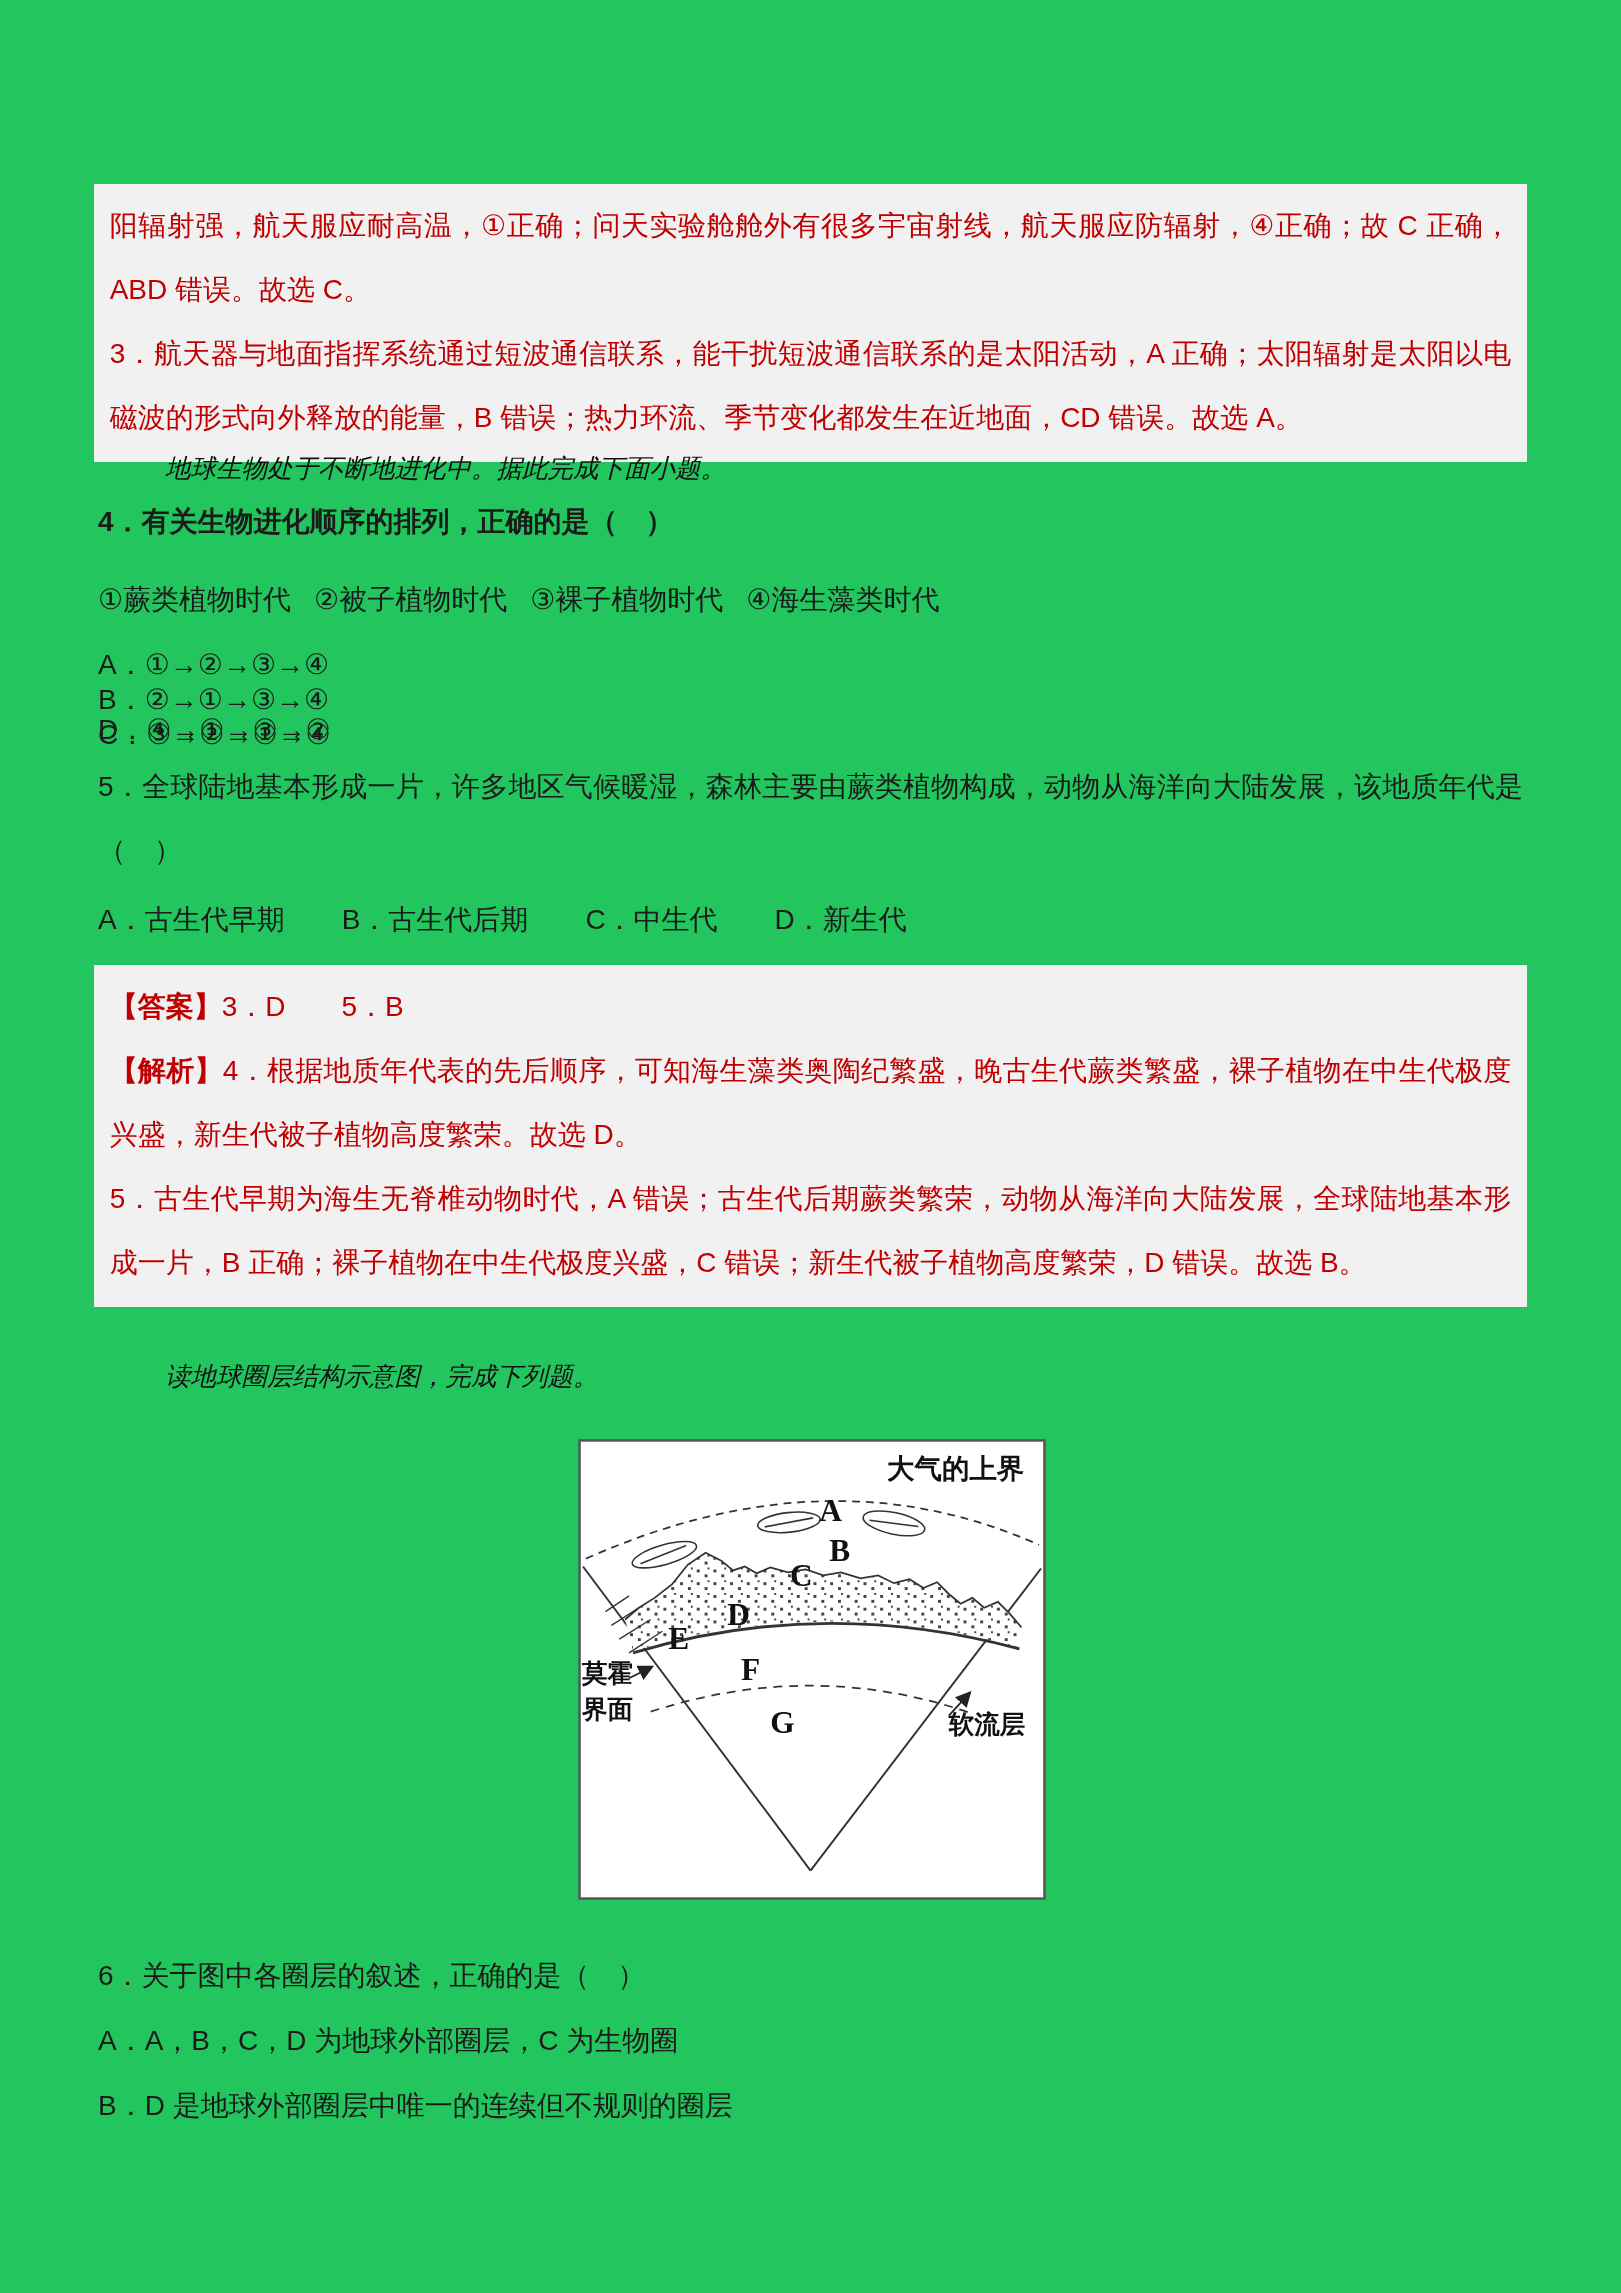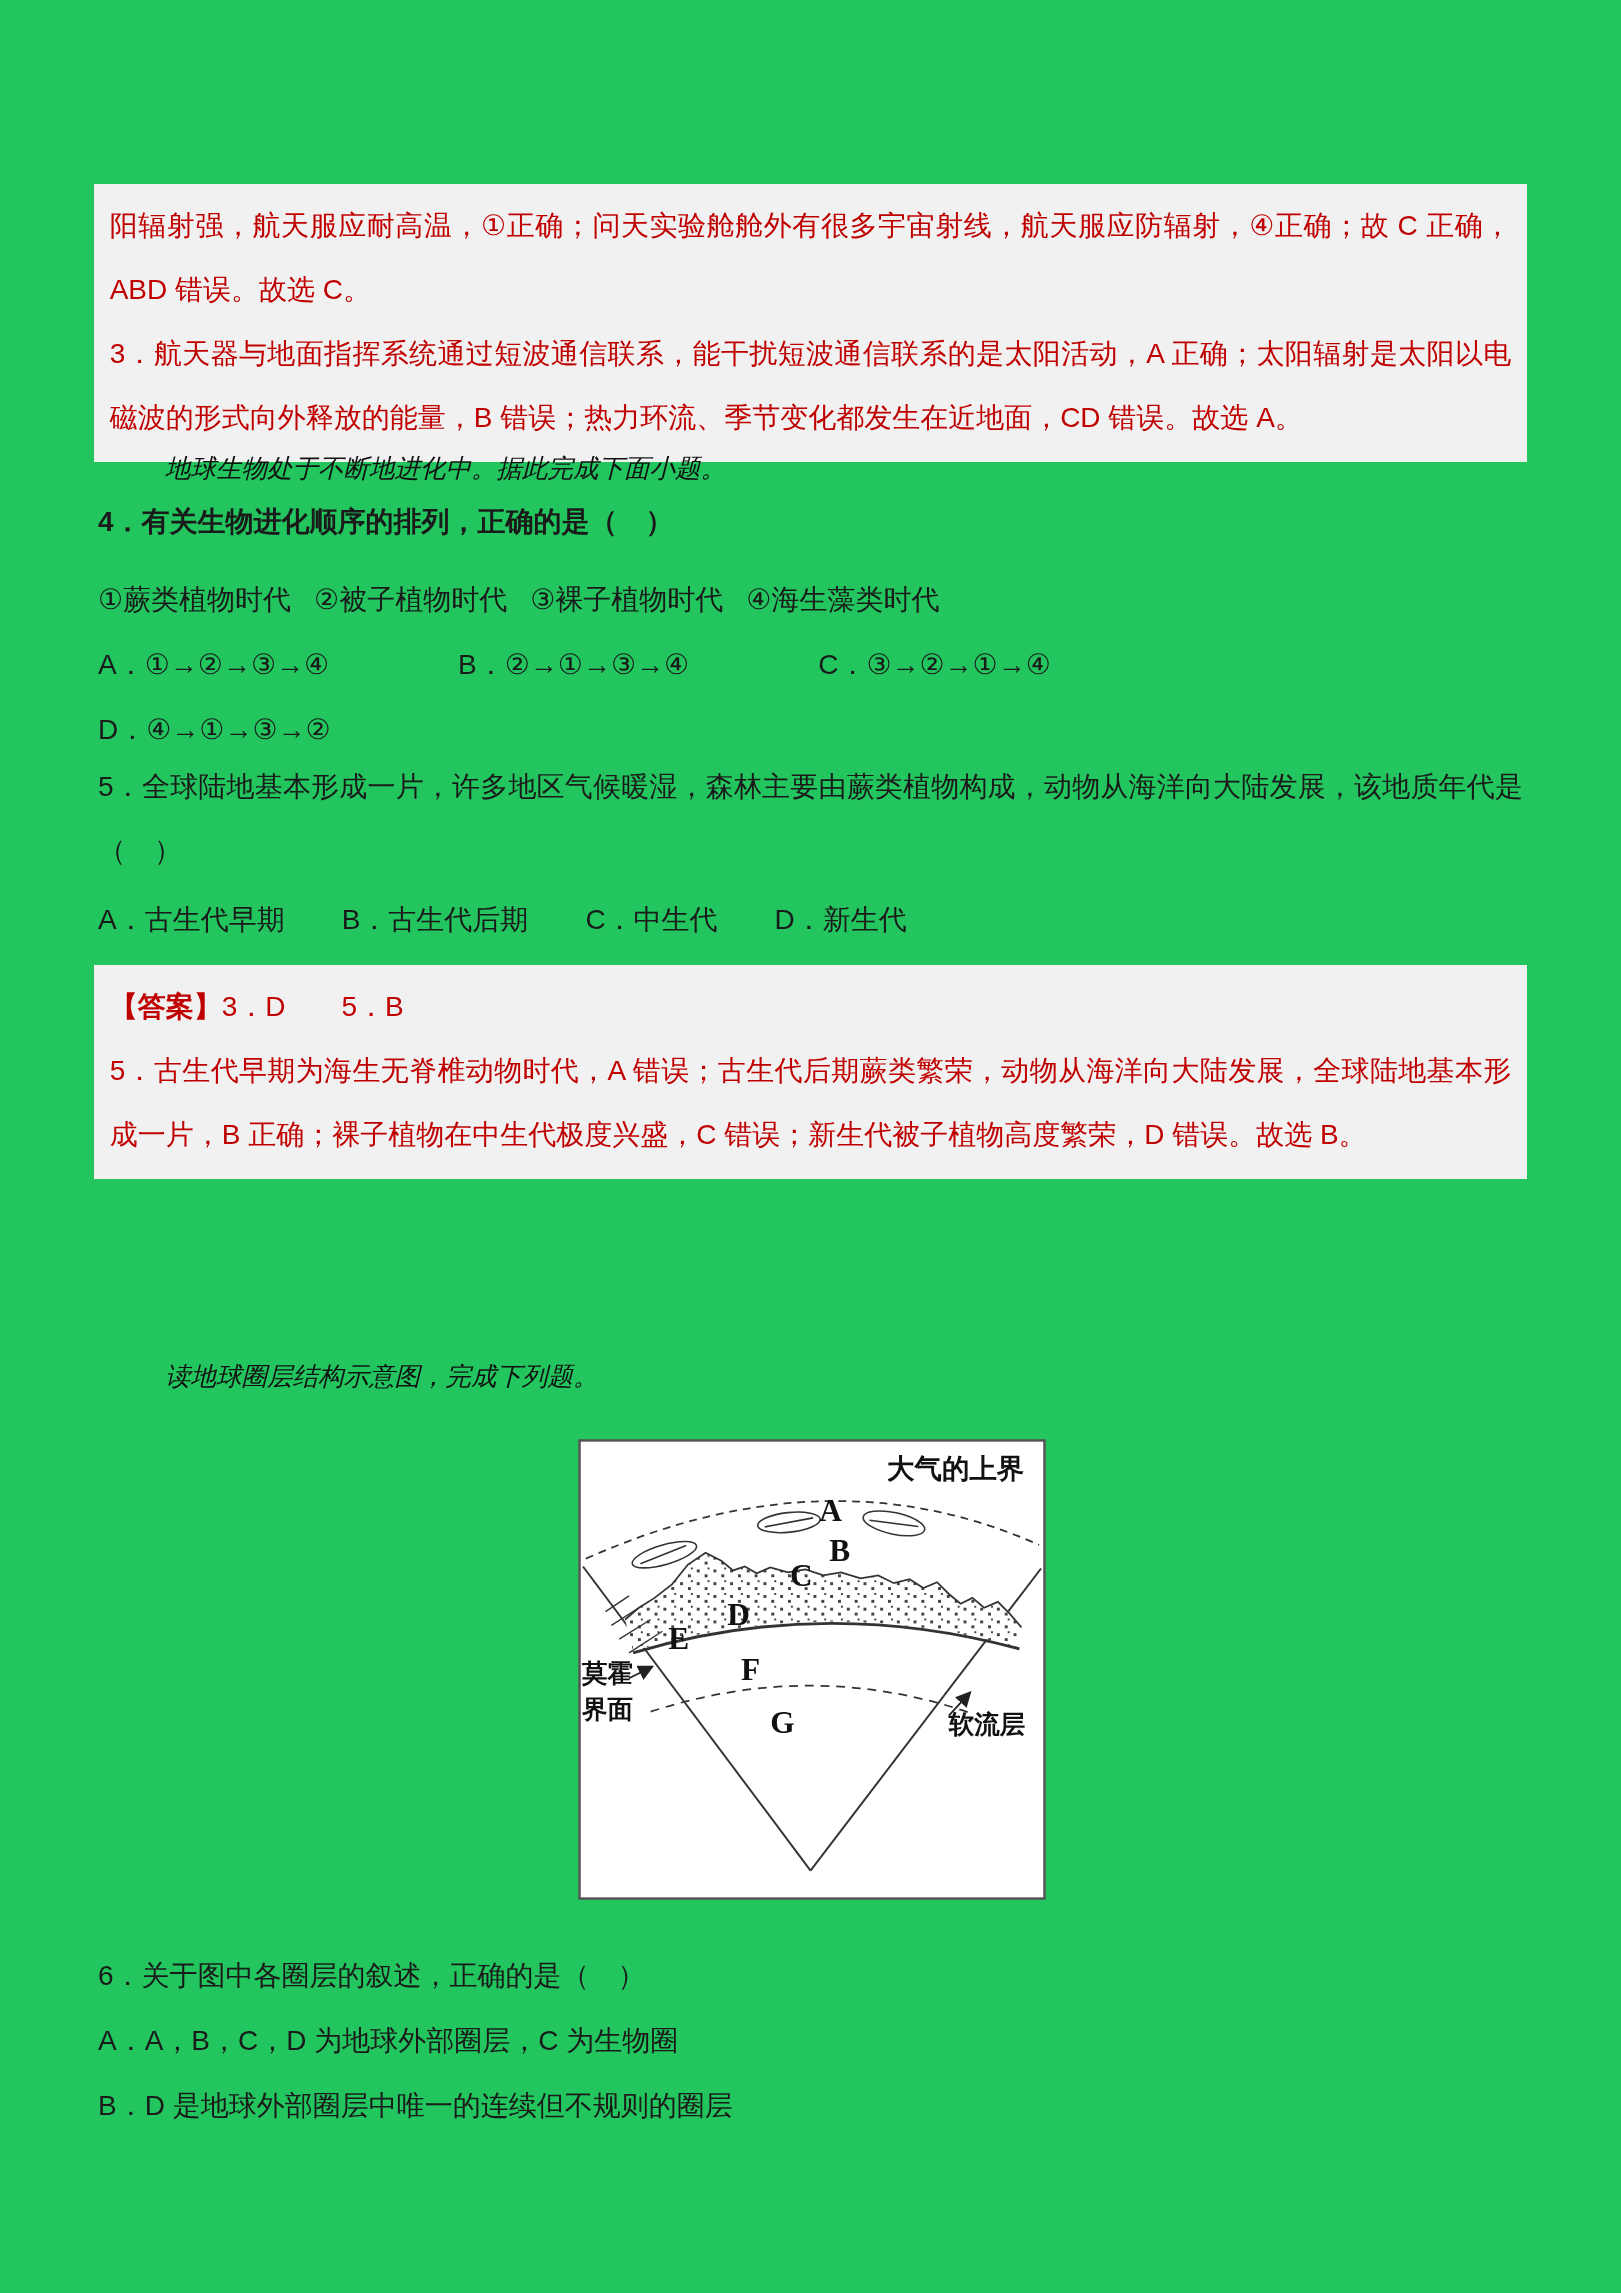--- a/index.html
+++ b/index.html
@@ -19,21 +19,21 @@
   }
   .red-tag{font-weight:bold;}
   .blk{font-size:28px;line-height:35px;color:#1a1a1a;margin:0;}
   .par{font-size:28px;line-height:64px;color:#1a1a1a;text-align:justify;margin:0;}
   .intro{
     font-family:"Liberation Serif","DejaVu Serif",serif;
     font-style:italic;font-size:25.5px;color:#111;margin:0;
   }
   .row{display:flex;align-items:baseline;}
   .row-items{column-gap:86px;gap:23px;}
-  .row-abc{column-gap:129px;}
+  .row-abc{column-gap:129px;flex-direction:column;}
   .row-q5{column-gap:57px;}
   .diagram-box{left:578px;top:1439px;width:468px;height:461px;}
   svg text{font-family:"Liberation Serif","DejaVu Serif",serif;}
   svg .cjk{font-family:"Liberation Sans","DejaVu Sans",sans-serif;font-weight:bold;}
 </style>
 </head>
 <body>
 
 <div class="page">
 
@@ -74,20 +74,23 @@
   <div class="abs row row-q5" style="left:98px;top:902px;">
     <span class="blk">A．古生代早期</span>
     <span class="blk">B．古生代后期</span>
     <span class="blk">C．中生代</span>
     <span class="blk">D．新生代</span>
   </div>
 
   <div class="abs gray-block" style="top:965px;">
     <p class="red-par">
       <span class="red-tag">【答案】</span><span>3．D　　5．B</span>
+    </p>
+    <p class="red-par">
+      <span class="red-tag">【解析】</span><span>4．根据地质年代表的先后顺序，可知海生藻类奥陶纪繁盛，晚古生代蕨类繁盛，裸子植物在中生代极度兴盛，新生代被子植物高度繁荣。故选 D。</span>
     </p>
     <p class="red-par">5．古生代早期为海生无脊椎动物时代，A 错误；古生代后期蕨类繁荣，动物从海洋向大陆发展，全球陆地基本形成一片，B 正确；裸子植物在中生代极度兴盛，C 错误；新生代被子植物高度繁荣，D 错误。故选 B。</p>
   </div>
 
   <div class="abs" style="left:165px;top:1359px;">
     <p class="intro">读地球圈层结构示意图，完成下列题。</p>
   </div>
 
   <div class="abs diagram-box">
     <svg width="468" height="461" viewBox="0 0 477 470">

